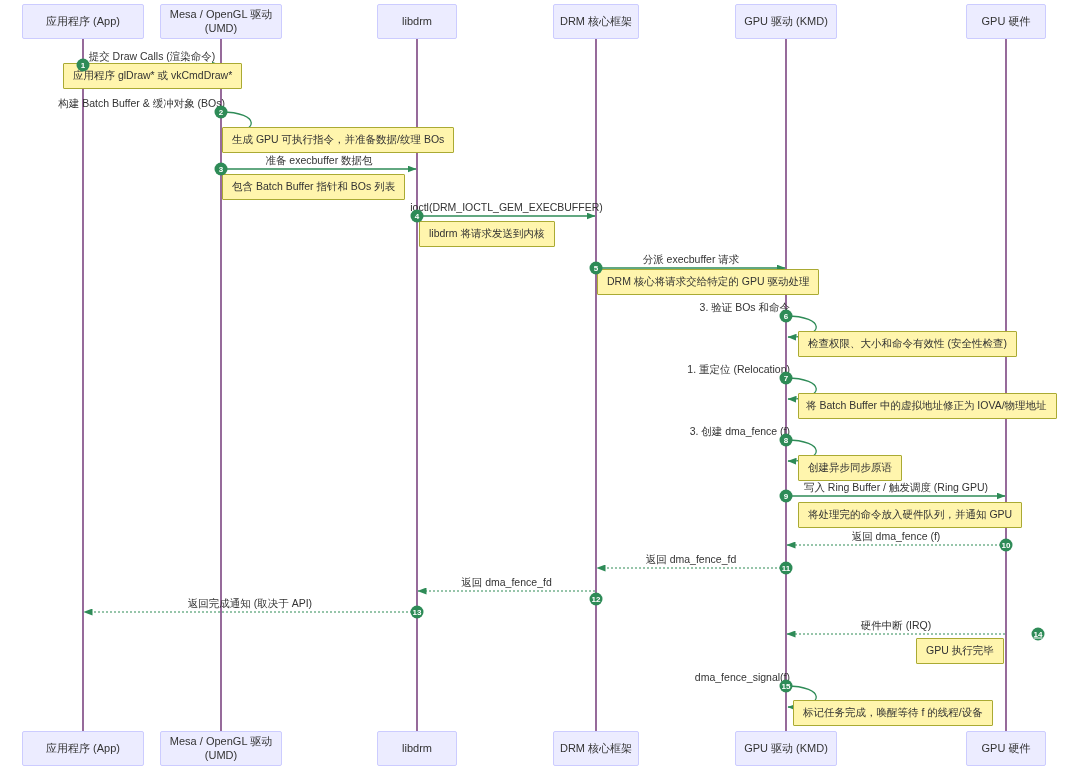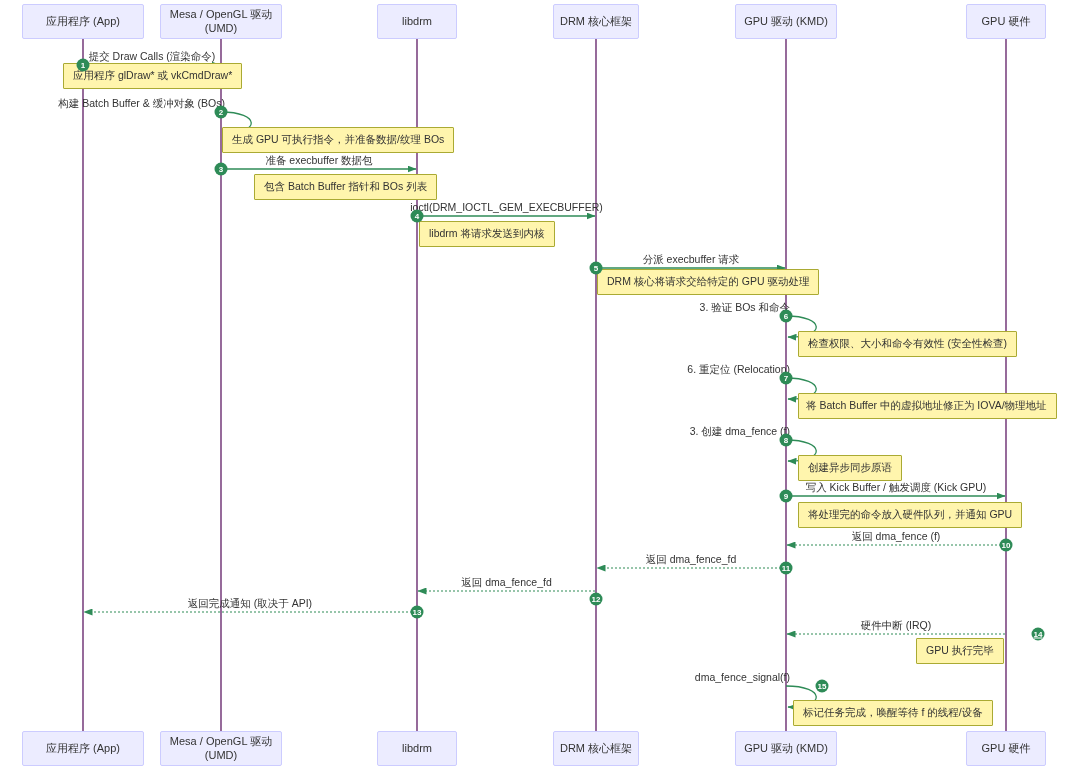--- a/index.html
+++ b/index.html
@@ -160,38 +160,38 @@
         <span>GPU 硬件</span>
       </div>
     </div>
   <div id="labels">
       <div class="msg-label" style="left: 152px; top: 50px;">提交 Draw Calls (渲染命令)</div>
       <div class="msg-label left" style="left: 227px; top: 97px; transform: translateX(-100%); padding-right: 2px;">构建 Batch Buffer &amp; 缓冲对象 (BOs)</div>
       <div class="msg-label" style="left: 319px; top: 154px;">准备 execbuffer 数据包</div>
       <div class="msg-label" style="left: 506.5px; top: 201px;">ioctl(DRM_IOCTL_GEM_EXECBUFFER)</div>
       <div class="msg-label" style="left: 691px; top: 253px;">分派 execbuffer 请求</div>
       <div class="msg-label left" style="left: 792px; top: 301px; transform: translateX(-100%); padding-right: 2px;">3. 验证 BOs 和命令</div>
-      <div class="msg-label left" style="left: 792px; top: 363px; transform: translateX(-100%); padding-right: 2px;">6. 重定位 (Relocation)</div>
+      <div class="msg-label left" style="left: 792px; top: 363px; transform: translateX(-100%); padding-right: 2px;">1. 重定位 (Relocation)</div>
       <div class="msg-label left" style="left: 792px; top: 425px; transform: translateX(-100%); padding-right: 2px;">3. 创建 dma_fence (f)</div>
-      <div class="msg-label" style="left: 896px; top: 481px;">写入 Kick Buffer / 触发调度 (Kick GPU)</div>
+      <div class="msg-label" style="left: 896px; top: 481px;">写入 Ring Buffer / 触发调度 (Ring GPU)</div>
       <div class="msg-label" style="left: 896px; top: 530px;">返回 dma_fence (f)</div>
       <div class="msg-label" style="left: 691px; top: 553px;">返回 dma_fence_fd</div>
       <div class="msg-label" style="left: 506.5px; top: 576px;">返回 dma_fence_fd</div>
       <div class="msg-label" style="left: 250px; top: 597px;">返回完成通知 (取决于 API)</div>
       <div class="msg-label" style="left: 896px; top: 619px;">硬件中断 (IRQ)</div>
       <div class="msg-label left" style="left: 792px; top: 671px; transform: translateX(-100%); padding-right: 2px;">dma_fence_signal(f)</div>
     </div>
   <div id="notes">
       <div class="note" style="left: 63px; top: 63px; min-width: 150px;">
         <span>应用程序 glDraw* 或 vkCmdDraw*</span>
       </div>
       <div class="note" style="left: 222px; top: 127px; min-width: 182px;">
         <span>生成 GPU 可执行指令，并准备数据/纹理 BOs</span>
       </div>
-      <div class="note" style="left: 222px; top: 174px; min-width: 162px; margin-left: 32px;">
+      <div class="note" style="left: 222px; top: 174px; min-width: 162px;">
         <span>包含 Batch Buffer 指针和 BOs 列表</span>
       </div>
       <div class="note" style="left: 419px; top: 221px; min-width: 122px;">
         <span>libdrm 将请求发送到内核</span>
       </div>
       <div class="note" style="left: 597px; top: 269px; min-width: 180px;">
         <span>DRM 核心将请求交给特定的 GPU 驱动处理</span>
       </div>
       <div class="note" style="left: 798px; top: 331px; min-width: 168px;">
         <span>检查权限、大小和命令有效性 (安全性检查)</span>
@@ -220,16 +220,16 @@
       <div class="seq-num" style="left: 596px; top: 268px;">5</div>
       <div class="seq-num" style="left: 786px; top: 316px;">6</div>
       <div class="seq-num" style="left: 786px; top: 378px;">7</div>
       <div class="seq-num" style="left: 786px; top: 440px;">8</div>
       <div class="seq-num" style="left: 786px; top: 496px;">9</div>
       <div class="seq-num" style="left: 1006px; top: 545px;">10</div>
       <div class="seq-num" style="left: 786px; top: 568px;">11</div>
       <div class="seq-num" style="left: 596px; top: 599px;">12</div>
       <div class="seq-num" style="left: 417px; top: 612px;">13</div>
       <div class="seq-num" style="left: 1038px; top: 634px; text-decoration: underline;">14</div>
-      <div class="seq-num" style="left: 822px; top: 686px;">15</div>
+      <div class="seq-num" style="left: 786px; top: 686px;">15</div>
     </div>
 
 </div>
 
 </body></html>

